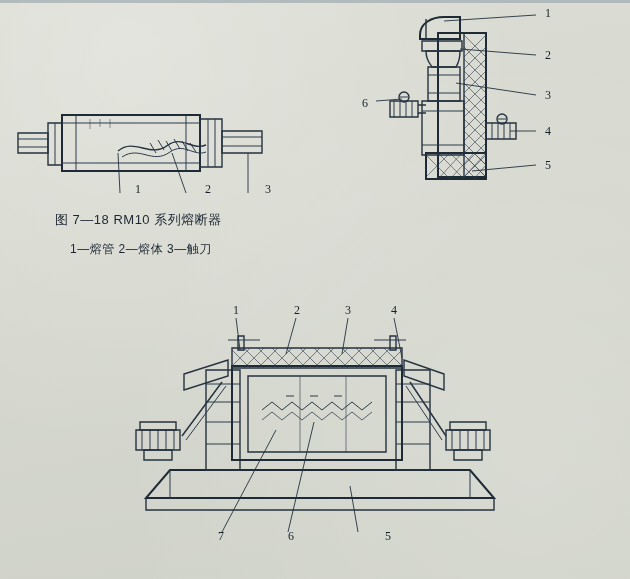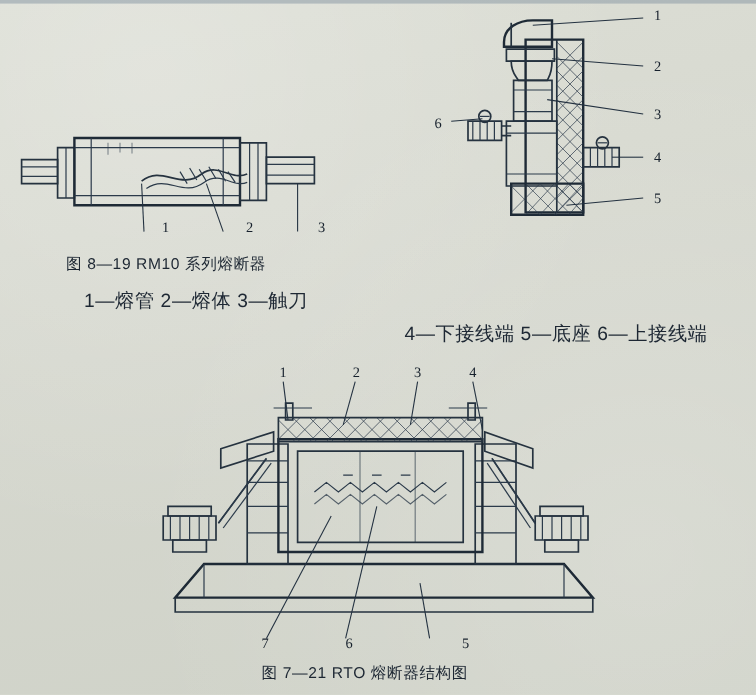--- a/index.html
+++ b/index.html
@@ -34,21 +34,21 @@
   }
   .fig-caption {
     position: absolute;
     font-size: 13px;
     letter-spacing: 0.5px;
     color: #1d2733;
     white-space: nowrap;
   }
   .fig-sub {
     position: absolute;
-    font-size: 16px;
+    font-size: 12px;
     letter-spacing: 0.5px;
     color: #1d2733;
     white-space: nowrap;
   }
   .lbl {
     position: absolute;
     font-size: 12px;
     color: #16202c;
     font-family: "Liberation Serif", serif;
   }
@@ -98,21 +98,21 @@
 
       <path class="lead" d="M118 58 L120 98"></path>
       <path class="lead" d="M172 58 L186 98"></path>
       <path class="lead" d="M248 58 L248 98"></path>
     </g>
   </svg>
   <div class="lbl" style="left:135px; top:182px;">1</div>
   <div class="lbl" style="left:205px; top:182px;">2</div>
   <div class="lbl" style="left:265px; top:182px;">3</div>
 
-  <div class="fig-caption" style="left:55px; top:211px;">图 8—19   RM10 系列熔断器</div>
+  <div class="fig-caption" style="left:55px; top:211px;">图 7—18   RM10 系列熔断器</div>
   <div class="fig-sub" style="left:70px; top:241px;">1—熔管  2—熔体  3—触刀</div>
 
   <svg width="270" height="210" style="left:360px; top:5px;">
     <g class="ink">
 
       <path class="ink-thick" d="M78 28 L78 172 L126 172 L126 28 Z" fill="#cdd0c7"></path>
 
       <g stroke="#2b3a4a" stroke-width="0.7" stroke-opacity="0.85">
         <path d="M104 30 L126 52 M104 42 L126 64 M104 54 L126 76 M104 66 L126 88 M104 78 L126 100 M104 90 L126 112 M104 102 L126 124 M104 114 L126 136 M104 126 L126 148 M104 138 L126 160 M104 150 L126 172"></path>
         <path d="M126 30 L104 52 M126 42 L104 64 M126 54 L104 76 M126 66 L104 88 M126 78 L104 100 M126 90 L104 112 M126 102 L104 124 M126 114 L104 136 M126 126 L104 148 M126 138 L104 160 M126 150 L104 172"></path>
@@ -155,21 +155,20 @@
       <path class="lead" d="M42 94 L16 96"></path>
     </g>
   </svg>
   <div class="lbl" style="left:545px; top:6px;">1</div>
   <div class="lbl" style="left:545px; top:48px;">2</div>
   <div class="lbl" style="left:545px; top:88px;">3</div>
   <div class="lbl" style="left:545px; top:124px;">4</div>
   <div class="lbl" style="left:545px; top:158px;">5</div>
   <div class="lbl" style="left:362px; top:96px;">6</div>
 
-  <div class="fig-sub" style="left:337px; top:268px;">4—下接线端  5—底座  6—上接线端</div>
 
   <svg width="520" height="250" style="left:110px; top:310px;">
     <g class="ink">
 
       <path class="ink-thick" d="M60 160 L360 160 L384 188 L36 188 Z" fill="#cdd0c7"></path>
       <path class="ink-med" d="M36 188 L36 200 L384 200 L384 188"></path>
       <path class="ink-thin" d="M60 160 L60 188 M360 160 L360 188"></path>
 
       <path class="ink-med" d="M96 60 L96 160 L130 160 L130 60 Z" fill="#c9ccc3"></path>
       <path class="ink-thin" d="M96 74 L130 74 M96 92 L130 92 M96 112 L130 112 M96 134 L130 134"></path>
@@ -227,14 +226,13 @@
     </g>
   </svg>
   <div class="lbl" style="left:233px; top:303px;">1</div>
   <div class="lbl" style="left:294px; top:303px;">2</div>
   <div class="lbl" style="left:345px; top:303px;">3</div>
   <div class="lbl" style="left:391px; top:303px;">4</div>
   <div class="lbl" style="left:385px; top:529px;">5</div>
   <div class="lbl" style="left:288px; top:529px;">6</div>
   <div class="lbl" style="left:218px; top:529px;">7</div>
 
-  <div class="fig-caption" style="left:218px; top:552px;">图 7—21   RTO 熔断器结构图</div>
 </div>
 
 </body></html>

